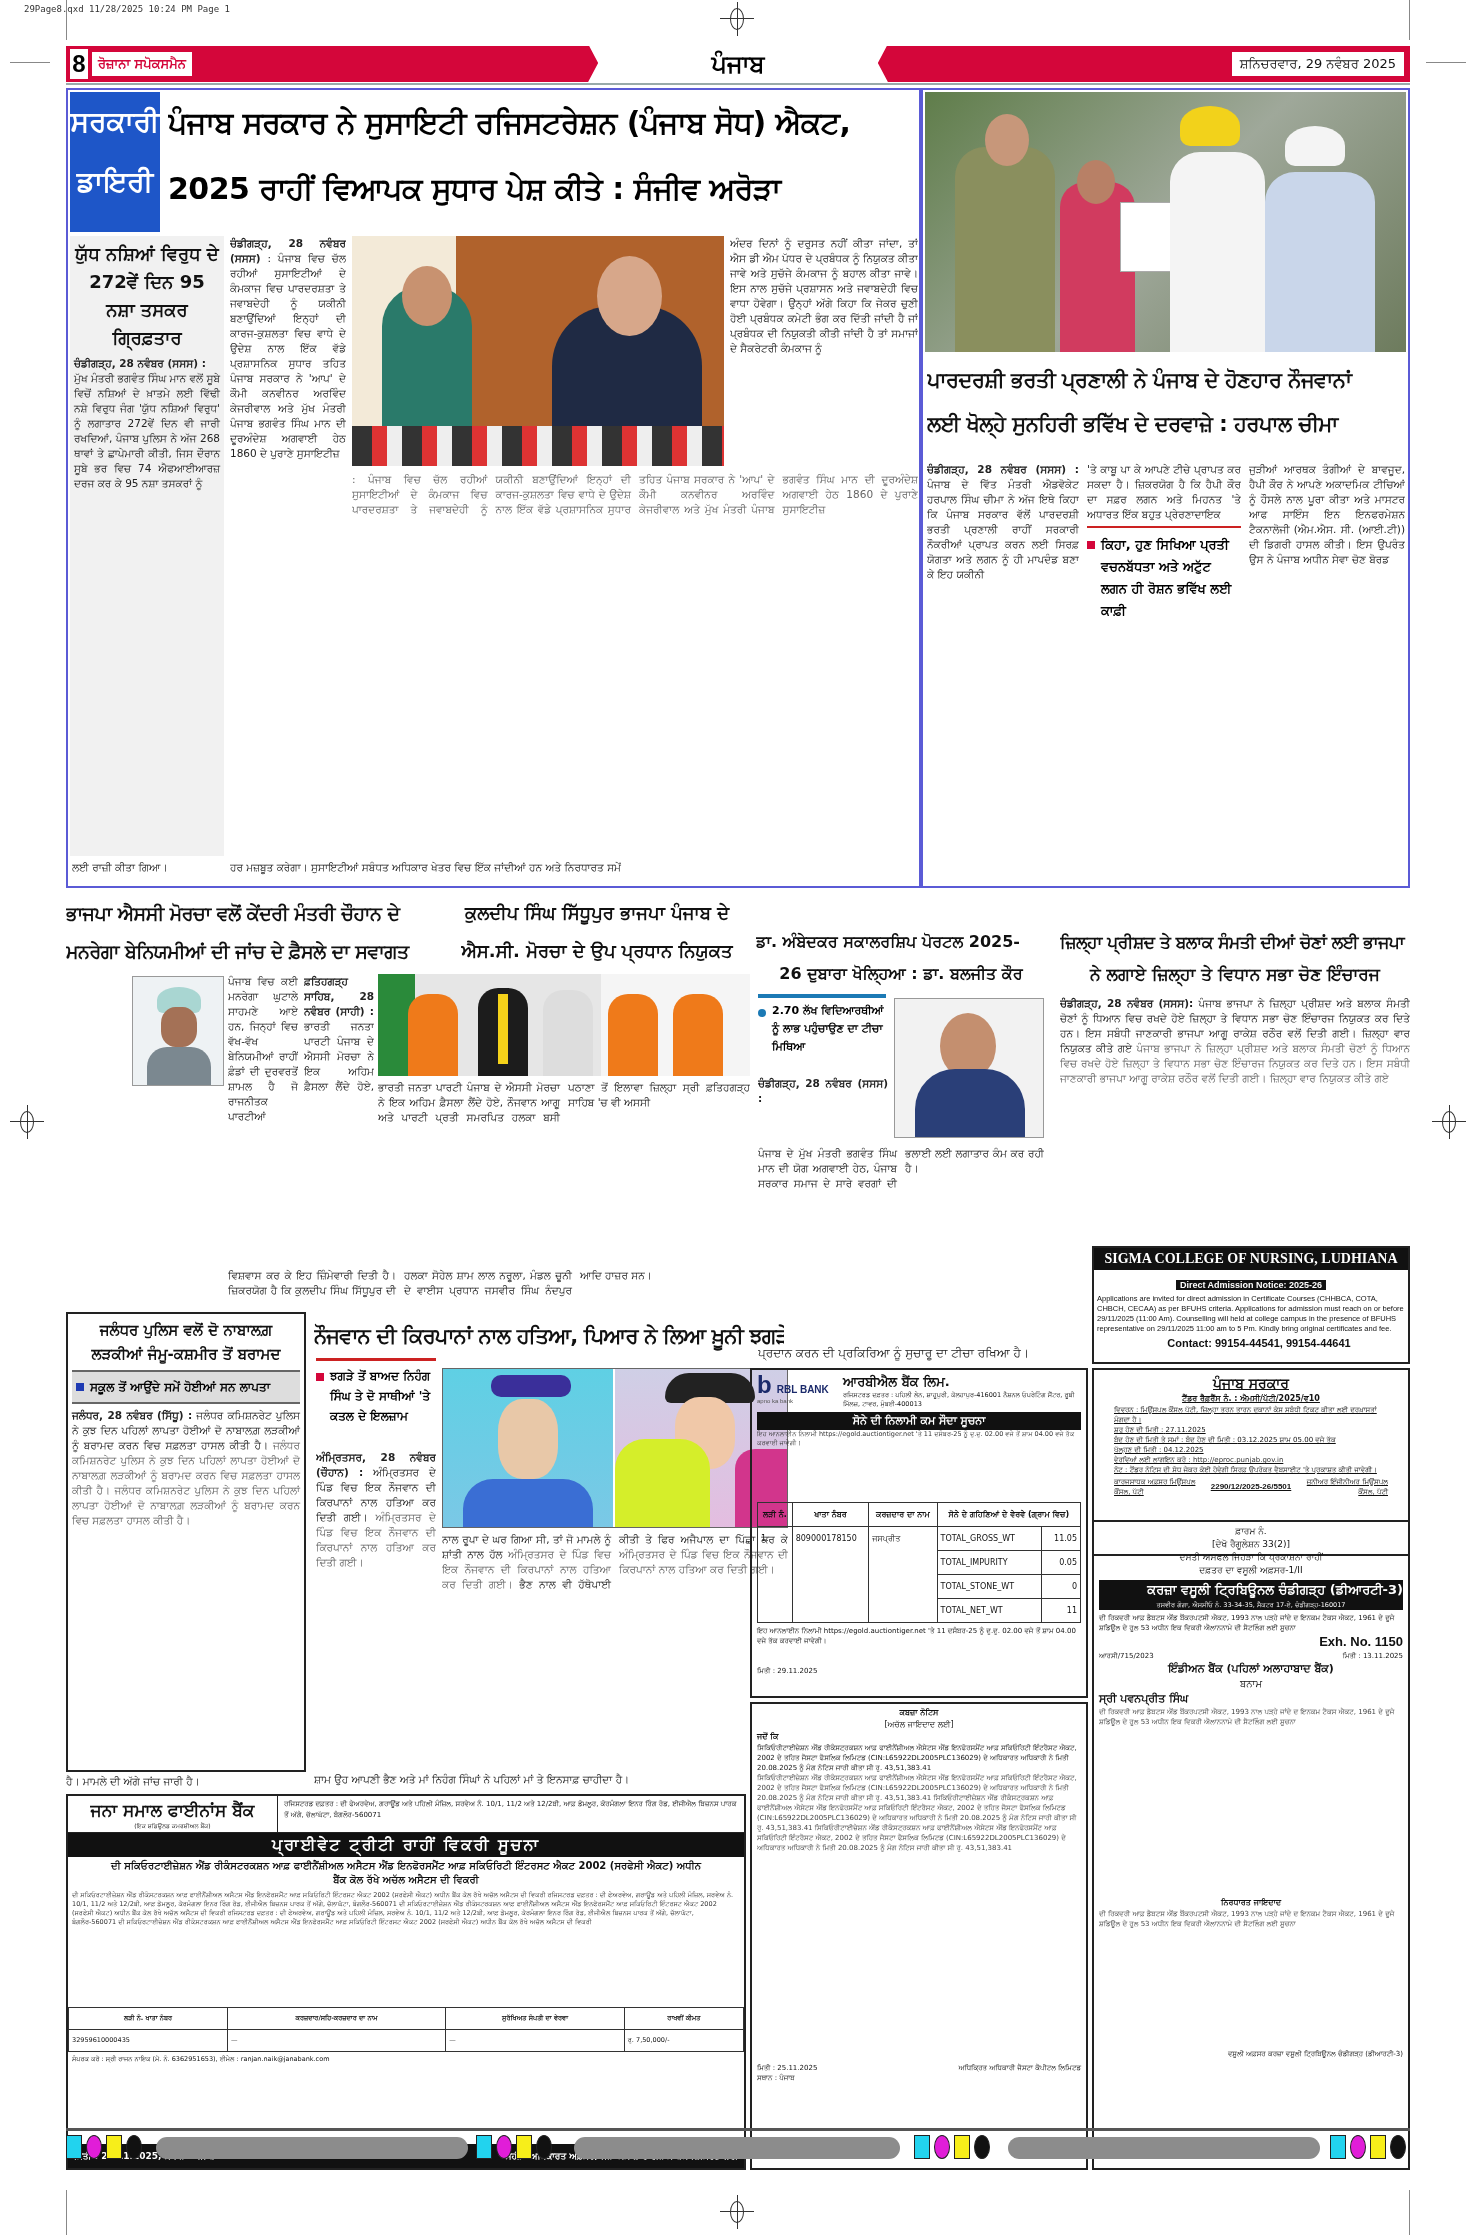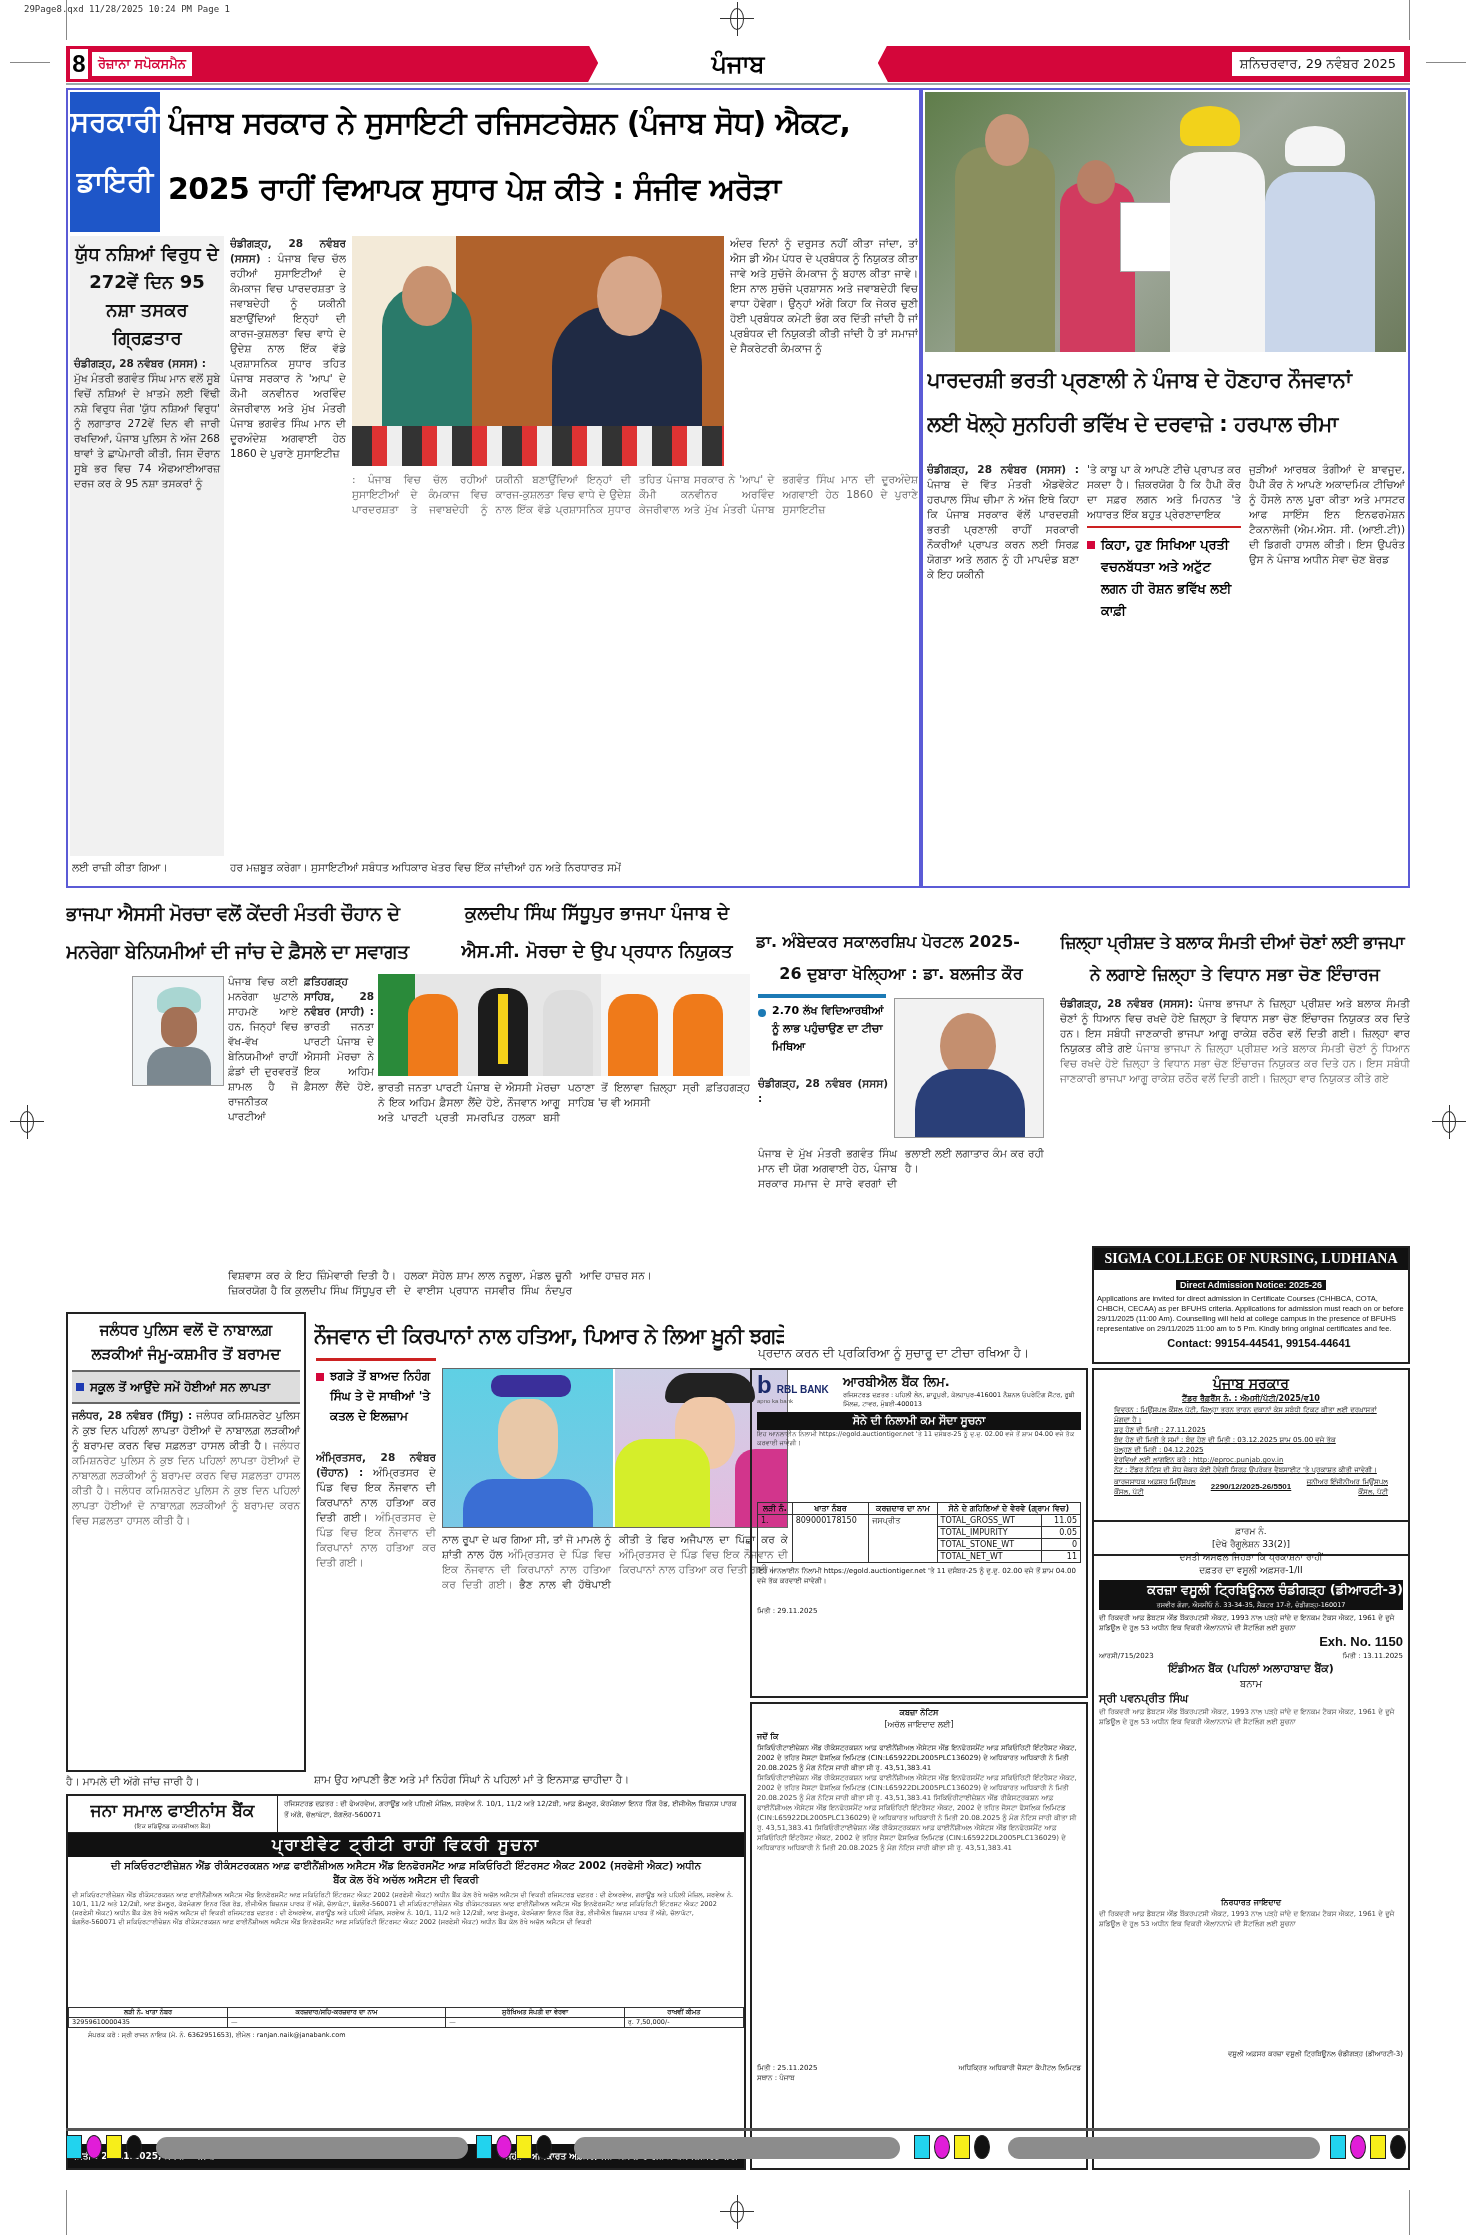--- a/index.html
+++ b/index.html
@@ -25,21 +25,21 @@
   .bordered { border: 2px solid #5b5bd6; }
   .blk { border: 2px solid #222; }
   .col-text { font-size: 10.5px; line-height: 15px; color: #222; text-align: justify; }
   .greyfill { color: #666; }
   .headline-l { font: bold 26px/36px "DejaVu Sans", sans-serif; color: #000; letter-spacing: -0.5px; }
   .photo { position: absolute; overflow: hidden; }
   .bullet { display: flex; gap: 6px; align-items: flex-start; font: bold 13px/22px "DejaVu Sans", sans-serif; color: #000; }
   .bullet .sq { width: 8px; height: 8px; margin-top: 7px; flex: 0 0 8px; }
   .ad-title-bar { background: #111; color: #fff; text-align: center; font-weight: bold; }
   table.tbl { border-collapse: collapse; width: 100%; font: 8px/11px "DejaVu Sans", sans-serif; }
-  table.tbl td, table.tbl th { border: 1px solid #333; padding: 0 3px; vertical-align: top; }
+  table.tbl td, table.tbl th { border: 1px solid #333; padding: 6px 3px; vertical-align: top; }
   .swatch { position: absolute; width: 16px; height: 24px; border: 1px solid #222; }
   .greybar { position: absolute; height: 22px; background: #8c8c8c; border-radius: 12px; }
   .footer-rule { position: absolute; left: 66px; top: 2128px; width: 1344px; height: 3px; background: #555; }
 </style>
 </head>
 <body>
 
 <div class="slug">29Page8.qxd  11/28/2025  10:24 PM  Page 1</div>
 <div class="crop-v" style="left:66px;top:0;height:40px;"></div>
 <div class="crop-v" style="left:1409px;top:0;height:40px;"></div>
@@ -397,21 +397,21 @@
         <th>ਰਾਖਵੀਂ ਕੀਮਤ</th>
       </tr>
       <tr>
         <td>32959610000435</td>
         <td style="color:#555;">—</td>
         <td style="color:#555;">—</td>
         <td>ਰੁ. 7,50,000/-</td>
       </tr>
     </tbody>
       </table>
-    <div style="font:6.5px/9px 'DejaVu Sans',sans-serif;padding:3px 20px;height:40px;overflow:hidden;">ਸੰਪਰਕ ਕਰੋ : ਸ੍ਰੀ ਰਾਜਨ ਨਾਇਕ (ਮੋ. ਨੰ. 6362951653), ਈਮੇਲ : ranjan.naik@janabank.com</div>
+    <div style="font:6.5px/9px 'DejaVu Sans',sans-serif;padding:3px 4px;height:40px;overflow:hidden;">ਸੰਪਰਕ ਕਰੋ : ਸ੍ਰੀ ਰਾਜਨ ਨਾਇਕ (ਮੋ. ਨੰ. 6362951653), ਈਮੇਲ : ranjan.naik@janabank.com</div>
     <div style="position:absolute;left:0;bottom:0;width:100%;height:24px;background:#111;color:#fff;display:flex;justify-content:space-between;padding:0 6px;font:bold 9px/24px 'DejaVu Sans',sans-serif;">
       <span>ਮਿਤੀ : 29.11.2025, ਸਥਾਨ : ਪੰਜਾਬ</span>
       <span>ਸਹੀ/- ਅਧਿਕਾਰਤ ਅਫ਼ਸਰ, ਜਨਾ ਸਮਾਲ ਫਾਈਨਾਂਸ ਬੈਂਕ ਲਿਮਿਟਡ ਲਈ</span>
     </div>
   </div>
 </div>
 
 <div class="footer-rule"></div>
 <div>
   <div class="swatch" style="left:66px;top:2135px;background:#22d3ee;"></div>

